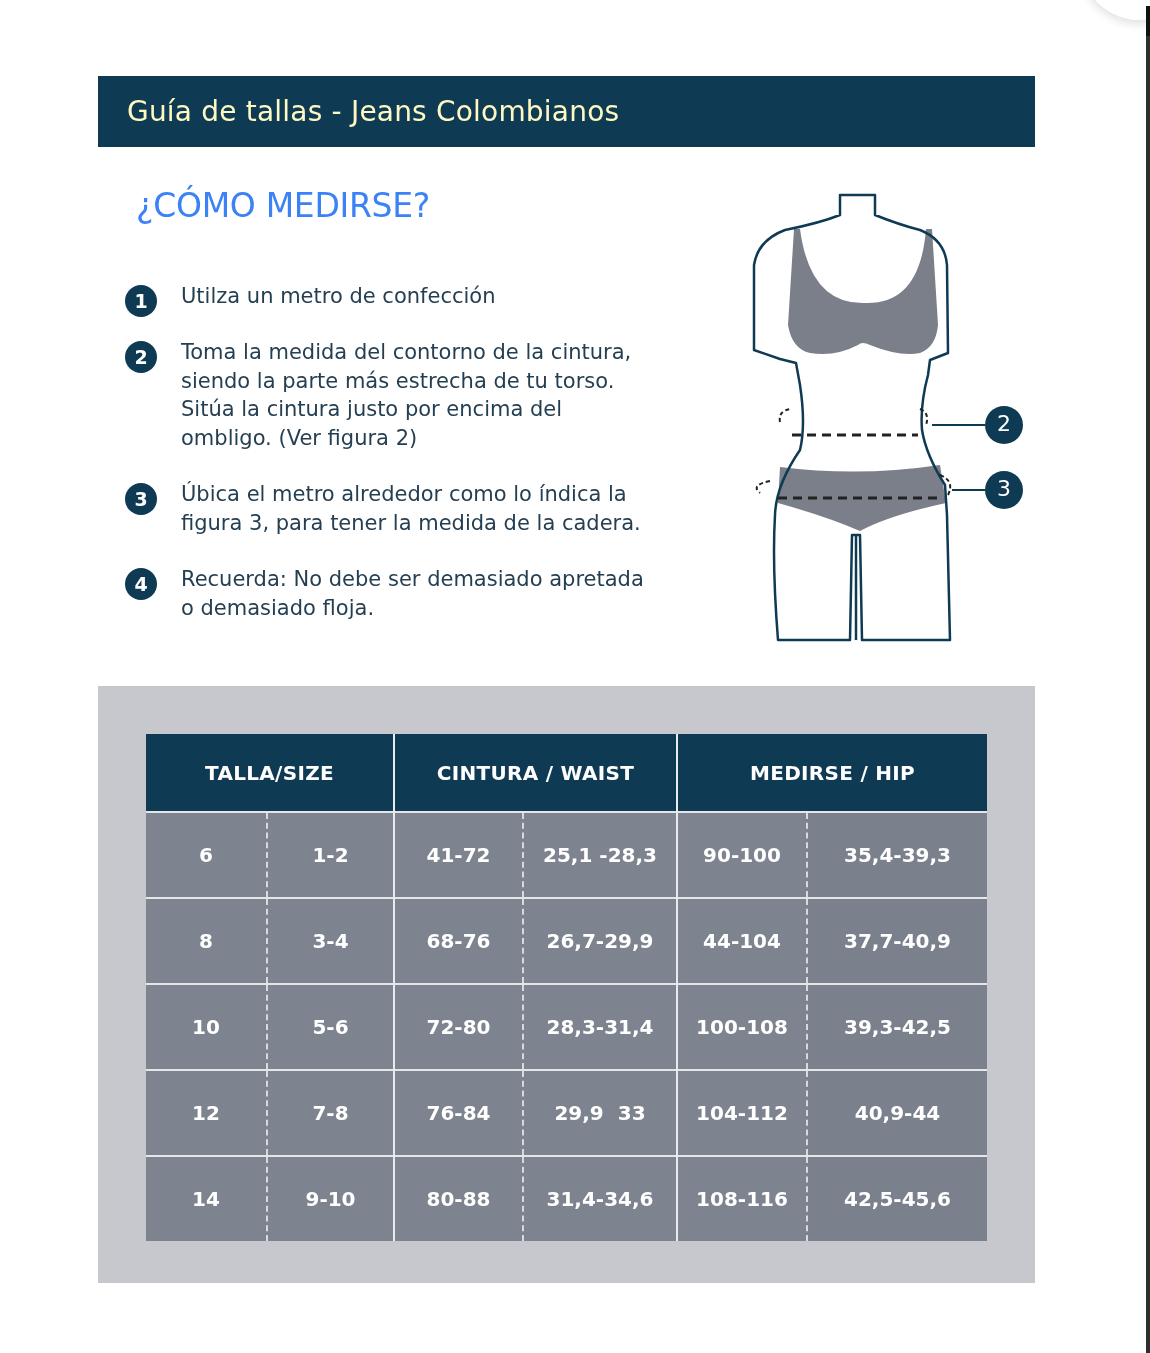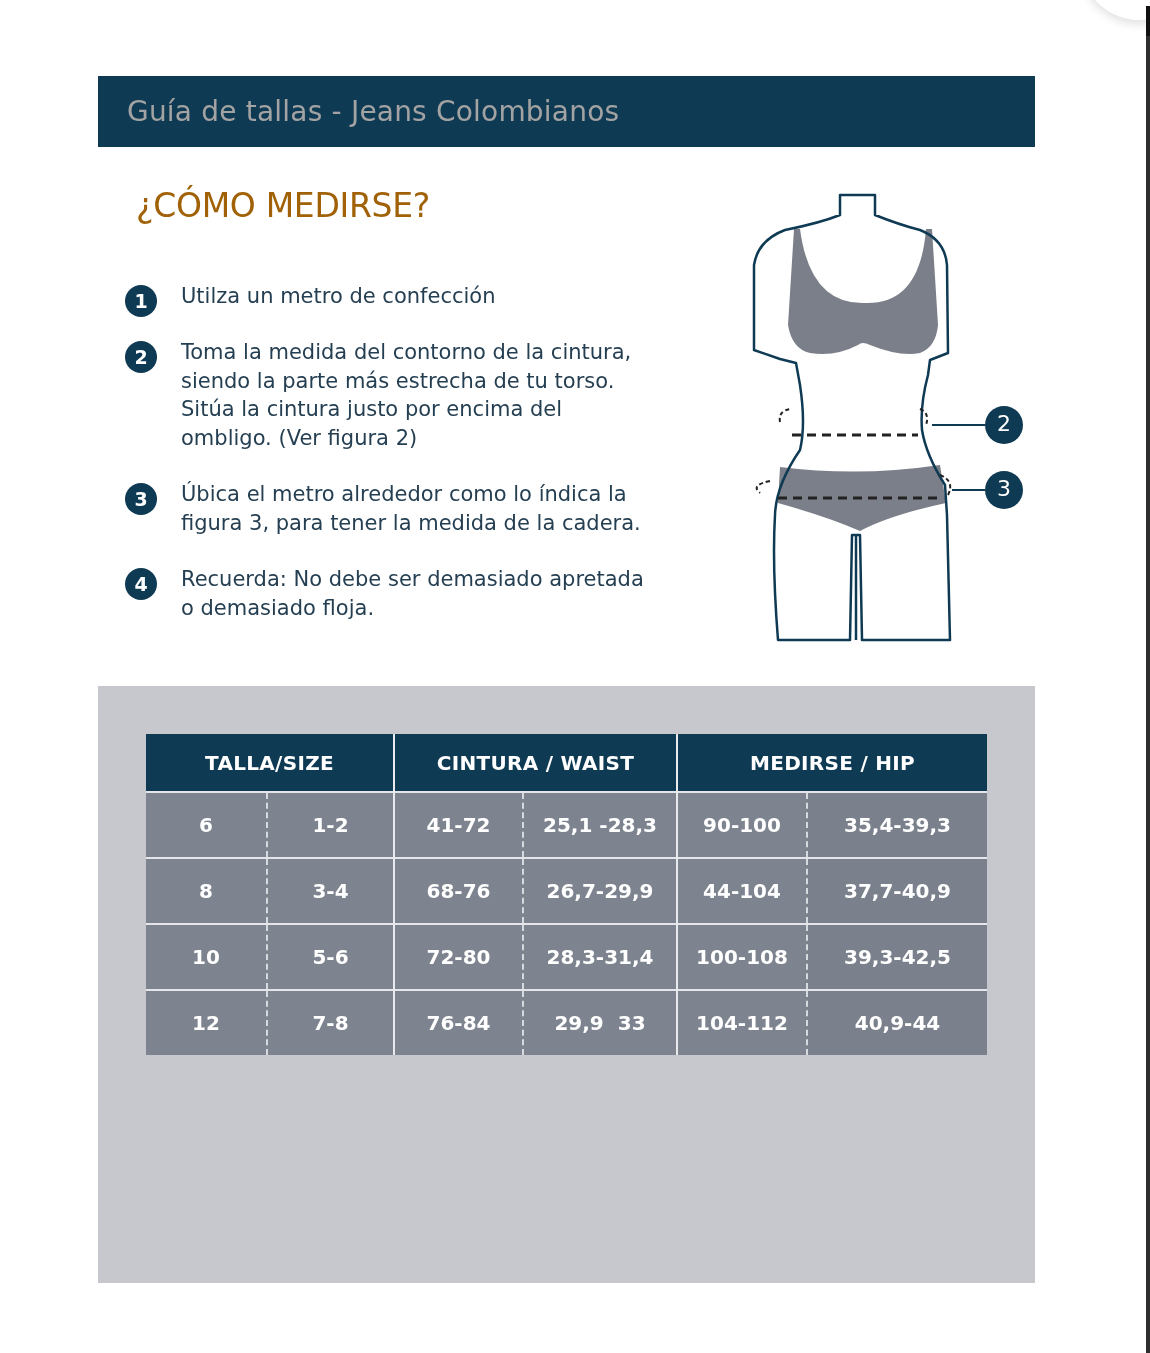--- a/index.html
+++ b/index.html
@@ -11,24 +11,24 @@
     position:absolute; left:1085px; top:-75px; width:110px; height:95px; border-radius:50%;
     background:#fff; box-shadow:0 4px 10px rgba(0,0,0,0.12);
   }
   .right-edge { position:absolute; left:1146px; top:6px; width:4px; height:1347px; background:#2e2e2e; }
   .right-edge .top { position:absolute; left:0; top:0; width:4px; height:30px; background:#111; }
 
   .title-bar {
     position:absolute; left:98px; top:76px; width:937px; height:71px; background:#0f3a54;
     display:flex; align-items:center; box-sizing:border-box; padding-left:29px;
   }
-  .title-bar span { color:#a3a3a3; font-size:28px; letter-spacing:0.2px; }
+  .title-bar span { color:#fef9c3; font-size:28px; letter-spacing:0.2px; }
 
   .how-heading {
-    position:absolute; left:136px; top:186px; font-size:33px; color:#a16207; letter-spacing:-0.3px;
+    position:absolute; left:136px; top:186px; font-size:33px; color:#3b82f6; letter-spacing:-0.3px;
   }
 
   .steps { position:absolute; left:125px; top:278px; width:600px; }
   .step { position:absolute; left:0; display:flex; }
   .step .badge {
     width:32px; height:32px; border-radius:50%; background:#0f3a54; color:#fff;
     font-weight:bold; font-size:19px; display:flex; align-items:center; justify-content:center;
     flex:none; margin-top:3px;
   }
   .step .txt {
@@ -39,21 +39,21 @@
   .figure { position:absolute; left:740px; top:185px; width:300px; height:460px; }
 
   .table-panel {
     position:absolute; left:98px; top:686px; width:937px; height:597px; background:#c6c8cd;
   }
   table.sizes {
     position:absolute; left:146px; top:734px; width:841px; border-collapse:collapse;
     font-family:"DejaVu Sans", "Liberation Sans", sans-serif;
   }
   table.sizes td, table.sizes th {
-    color:#ffffff; text-align:center; padding:0; font-size:20px;
+    color:#ffffff; text-align:center; padding:10px; font-size:20px;
   }
   .grp th { background:#0f3a54; height:57px; font-weight:bold; font-size:20px; letter-spacing:0.3px; }
   .sub th { background:#6b737e; height:50px; font-weight:bold; font-size:20px; }
   .sub th.usa { background:#606876; }
   tbody td { background:#7e848f; height:64px; font-weight:bold; border-top:2px solid #e4e6ea; }
   .vsolid { border-left:2px solid #e8eaee;margin-top:32px; }
   .vdash { border-left:2px dashed #d6d9de; }
   tbody td.hipinch { background:#7b818c; }
 </style>
 </head>
@@ -165,14 +165,22 @@
       <td class="vdash hipinch">39,3-42,5</td>
     </tr>
     <tr>
       <td>12</td>
       <td class="vdash">7-8</td>
       <td class="vsolid">76-84</td>
       <td class="vdash" style="white-space:pre">29,9  33</td>
       <td class="vsolid">104-112</td>
       <td class="vdash hipinch">40,9-44</td>
     </tr>
+    <tr>
+      <td>14</td>
+      <td class="vdash">9-10</td>
+      <td class="vsolid">80-88</td>
+      <td class="vdash">31,4-34,6</td>
+      <td class="vsolid">108-116</td>
+      <td class="vdash hipinch">42,5-45,6</td>
+    </tr>
   </tbody>
 </table>
 
 </body></html>

